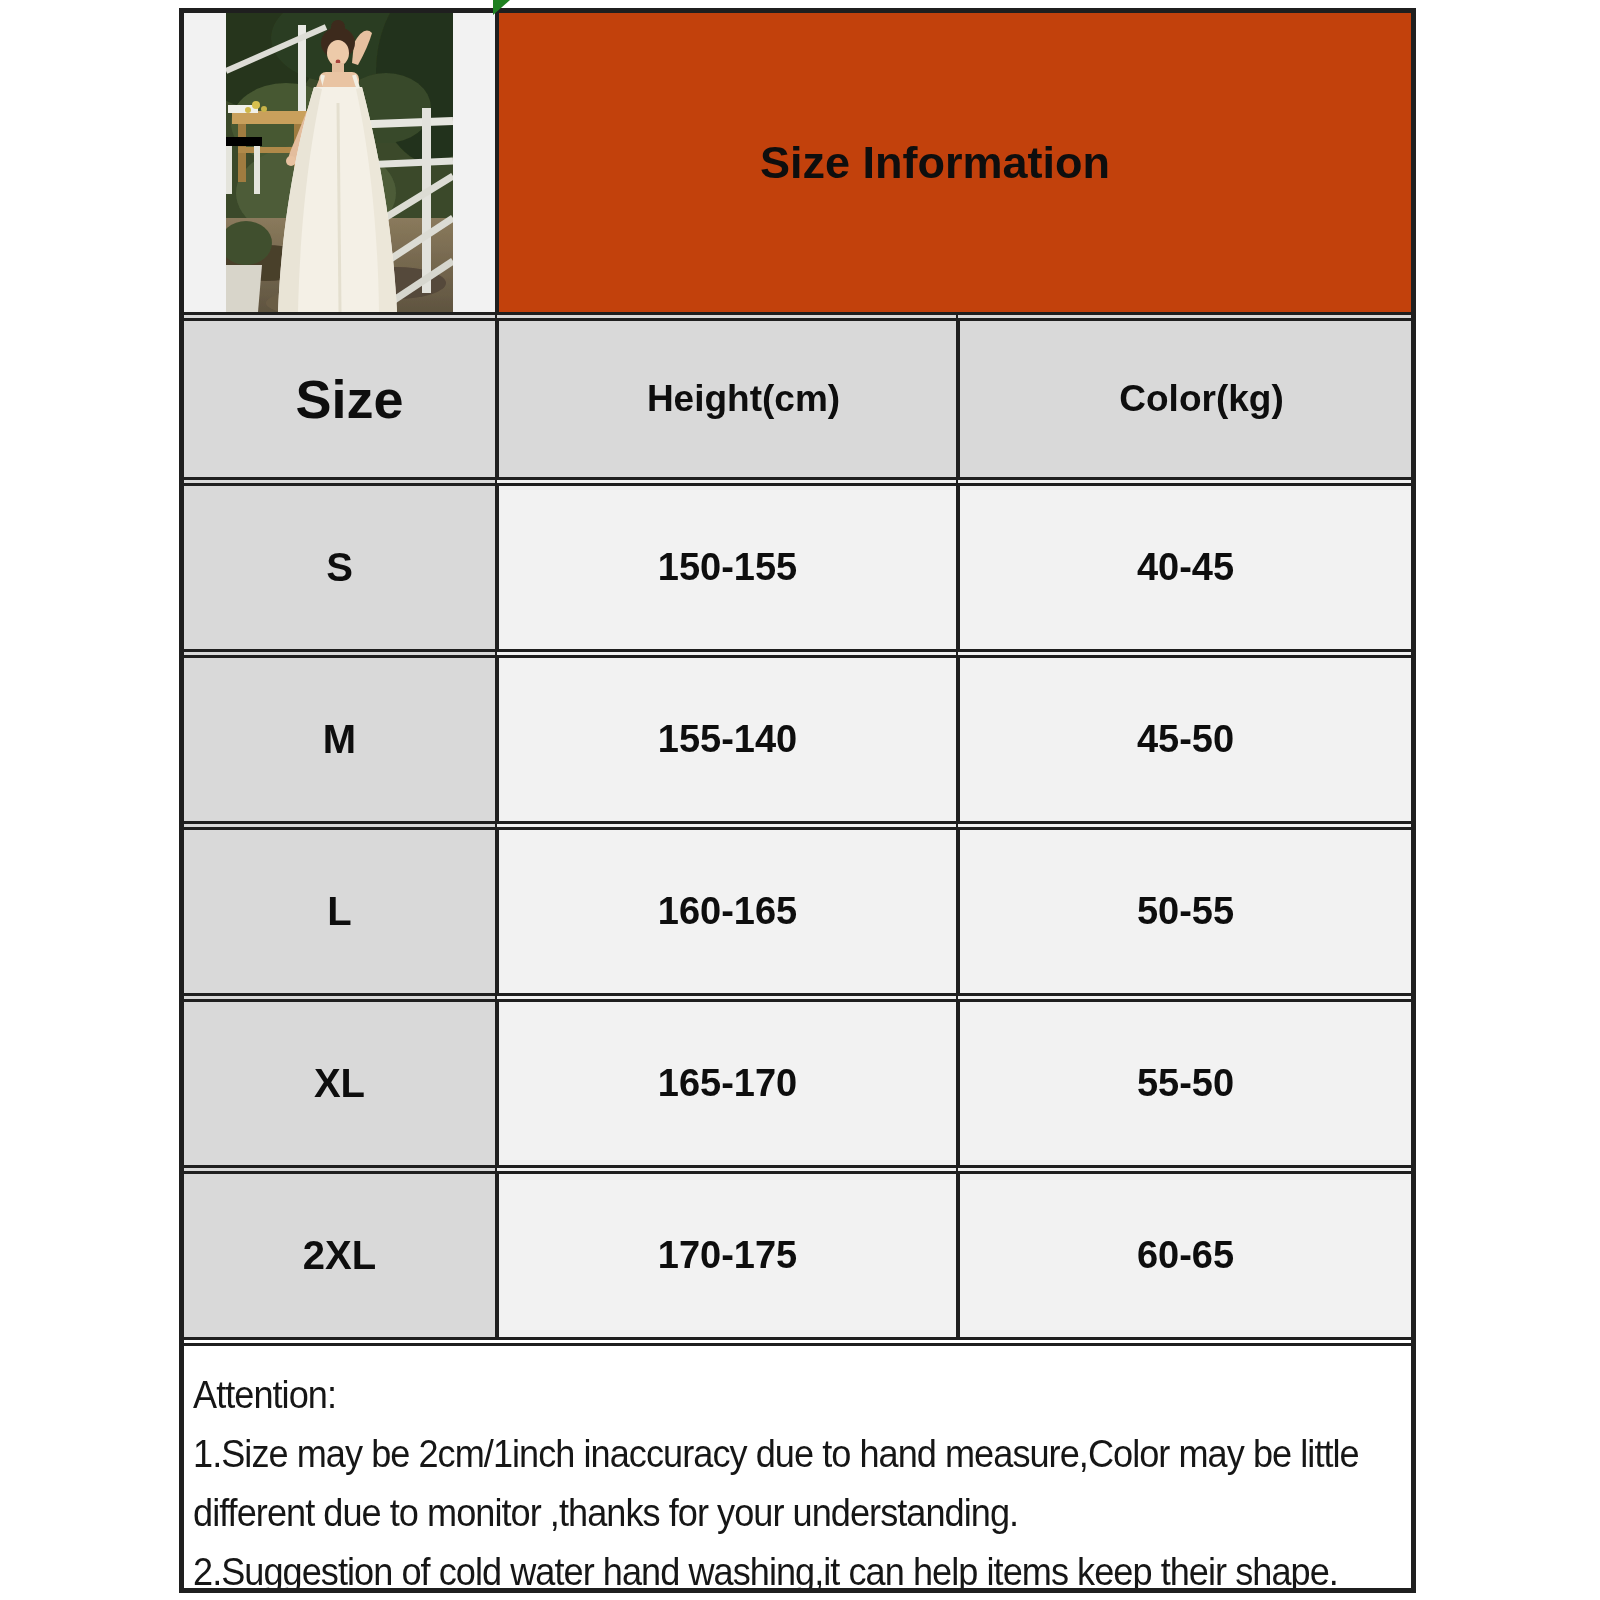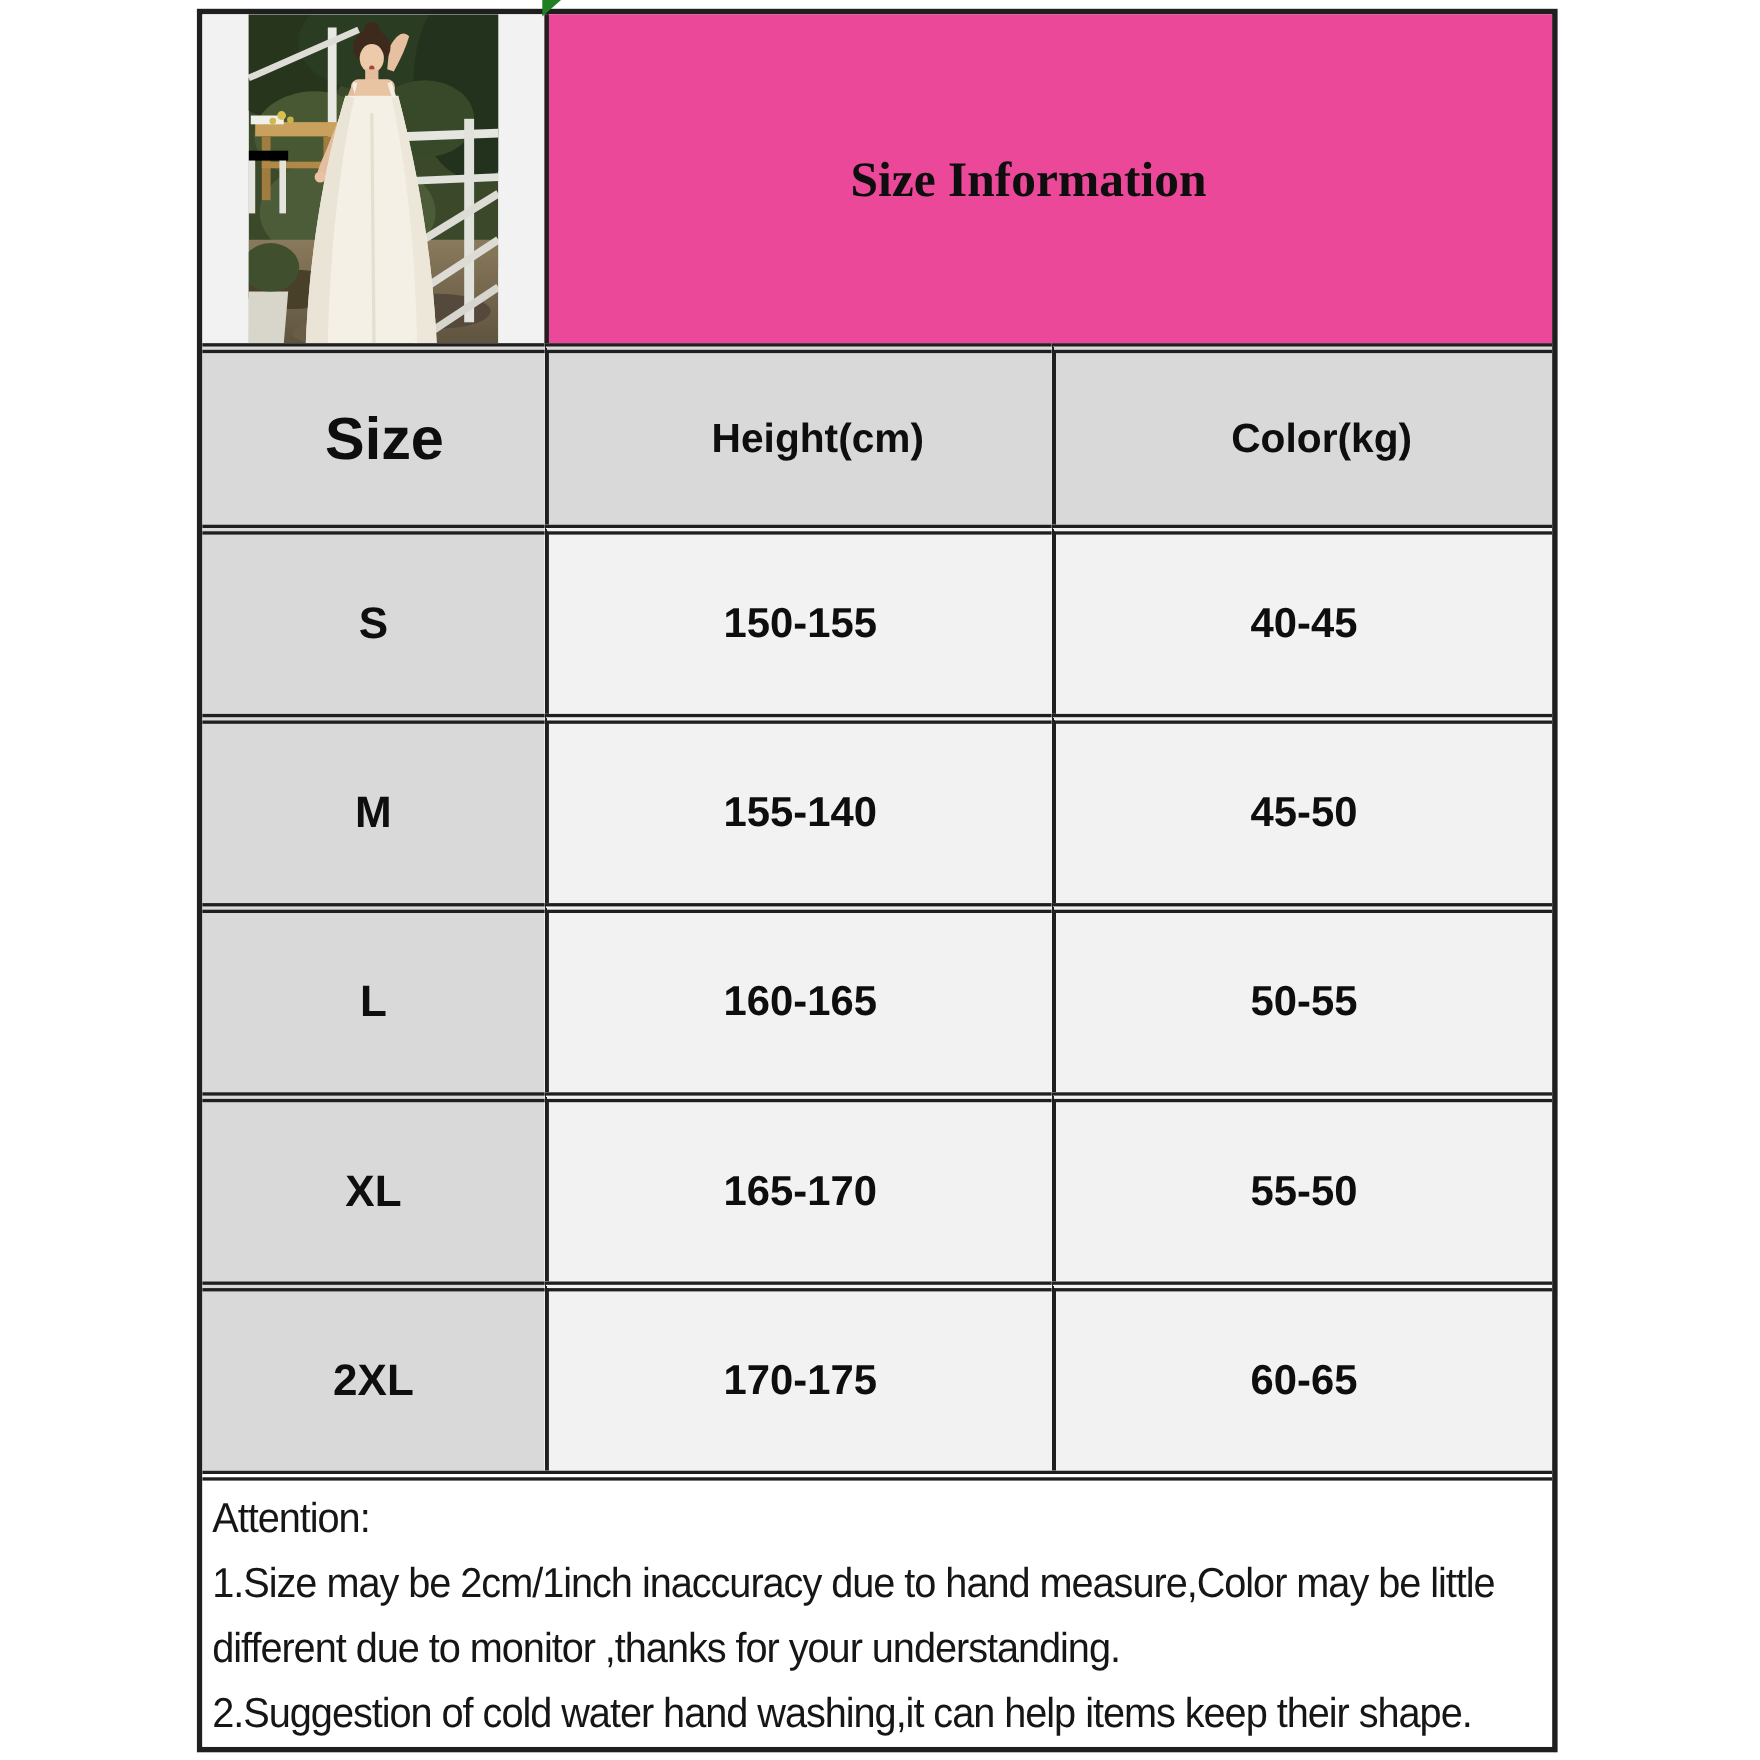--- a/index.html
+++ b/index.html
@@ -28,35 +28,35 @@
     align-items:center;
     justify-content:center;
     overflow:hidden;
   }
   
   .bl{border-left:4px solid #1f1f1f;}
   
   .bt{border-top:9px double #1f1f1f;}
 
   .photo-cell{background:#f2f2f2;grid-column:1;grid-row:1;align-items:flex-start;}
-  .title-cell{background:#ec4899;grid-column:2 / 4;grid-row:1;font-family:Liberation Serif, serif;}
+  .title-cell{background:#c2410c;grid-column:2 / 4;grid-row:1;}
   .title-text{
     font-size:45px;font-weight:bold;letter-spacing:0px;
     transform:translateX(-20px);
   }
   .head{background:#d9d9d9;font-weight:bold;}
   .head-size{font-size:54px;padding-left:20px;}
   .head-col{font-size:37px;padding-left:32px;}
   .label-col{background:#d9d9d9;font-weight:bold;font-size:40px;}
   .val{background:#f2f2f2;font-weight:bold;font-size:38px;}
   .attention-cell{
     grid-column:1 / 4;
     background:#ffffff;
     display:block;
-    padding:6px 8px 0 9px;
+    padding:20px 8px 0 9px;
   }
   .att-line{
     white-space:nowrap;
     font-size:38px;
     font-weight:normal;
     letter-spacing:-1px;
     line-height:59px;
     transform:scaleX(0.95);
     transform-origin:left top;
     color:#161616;

